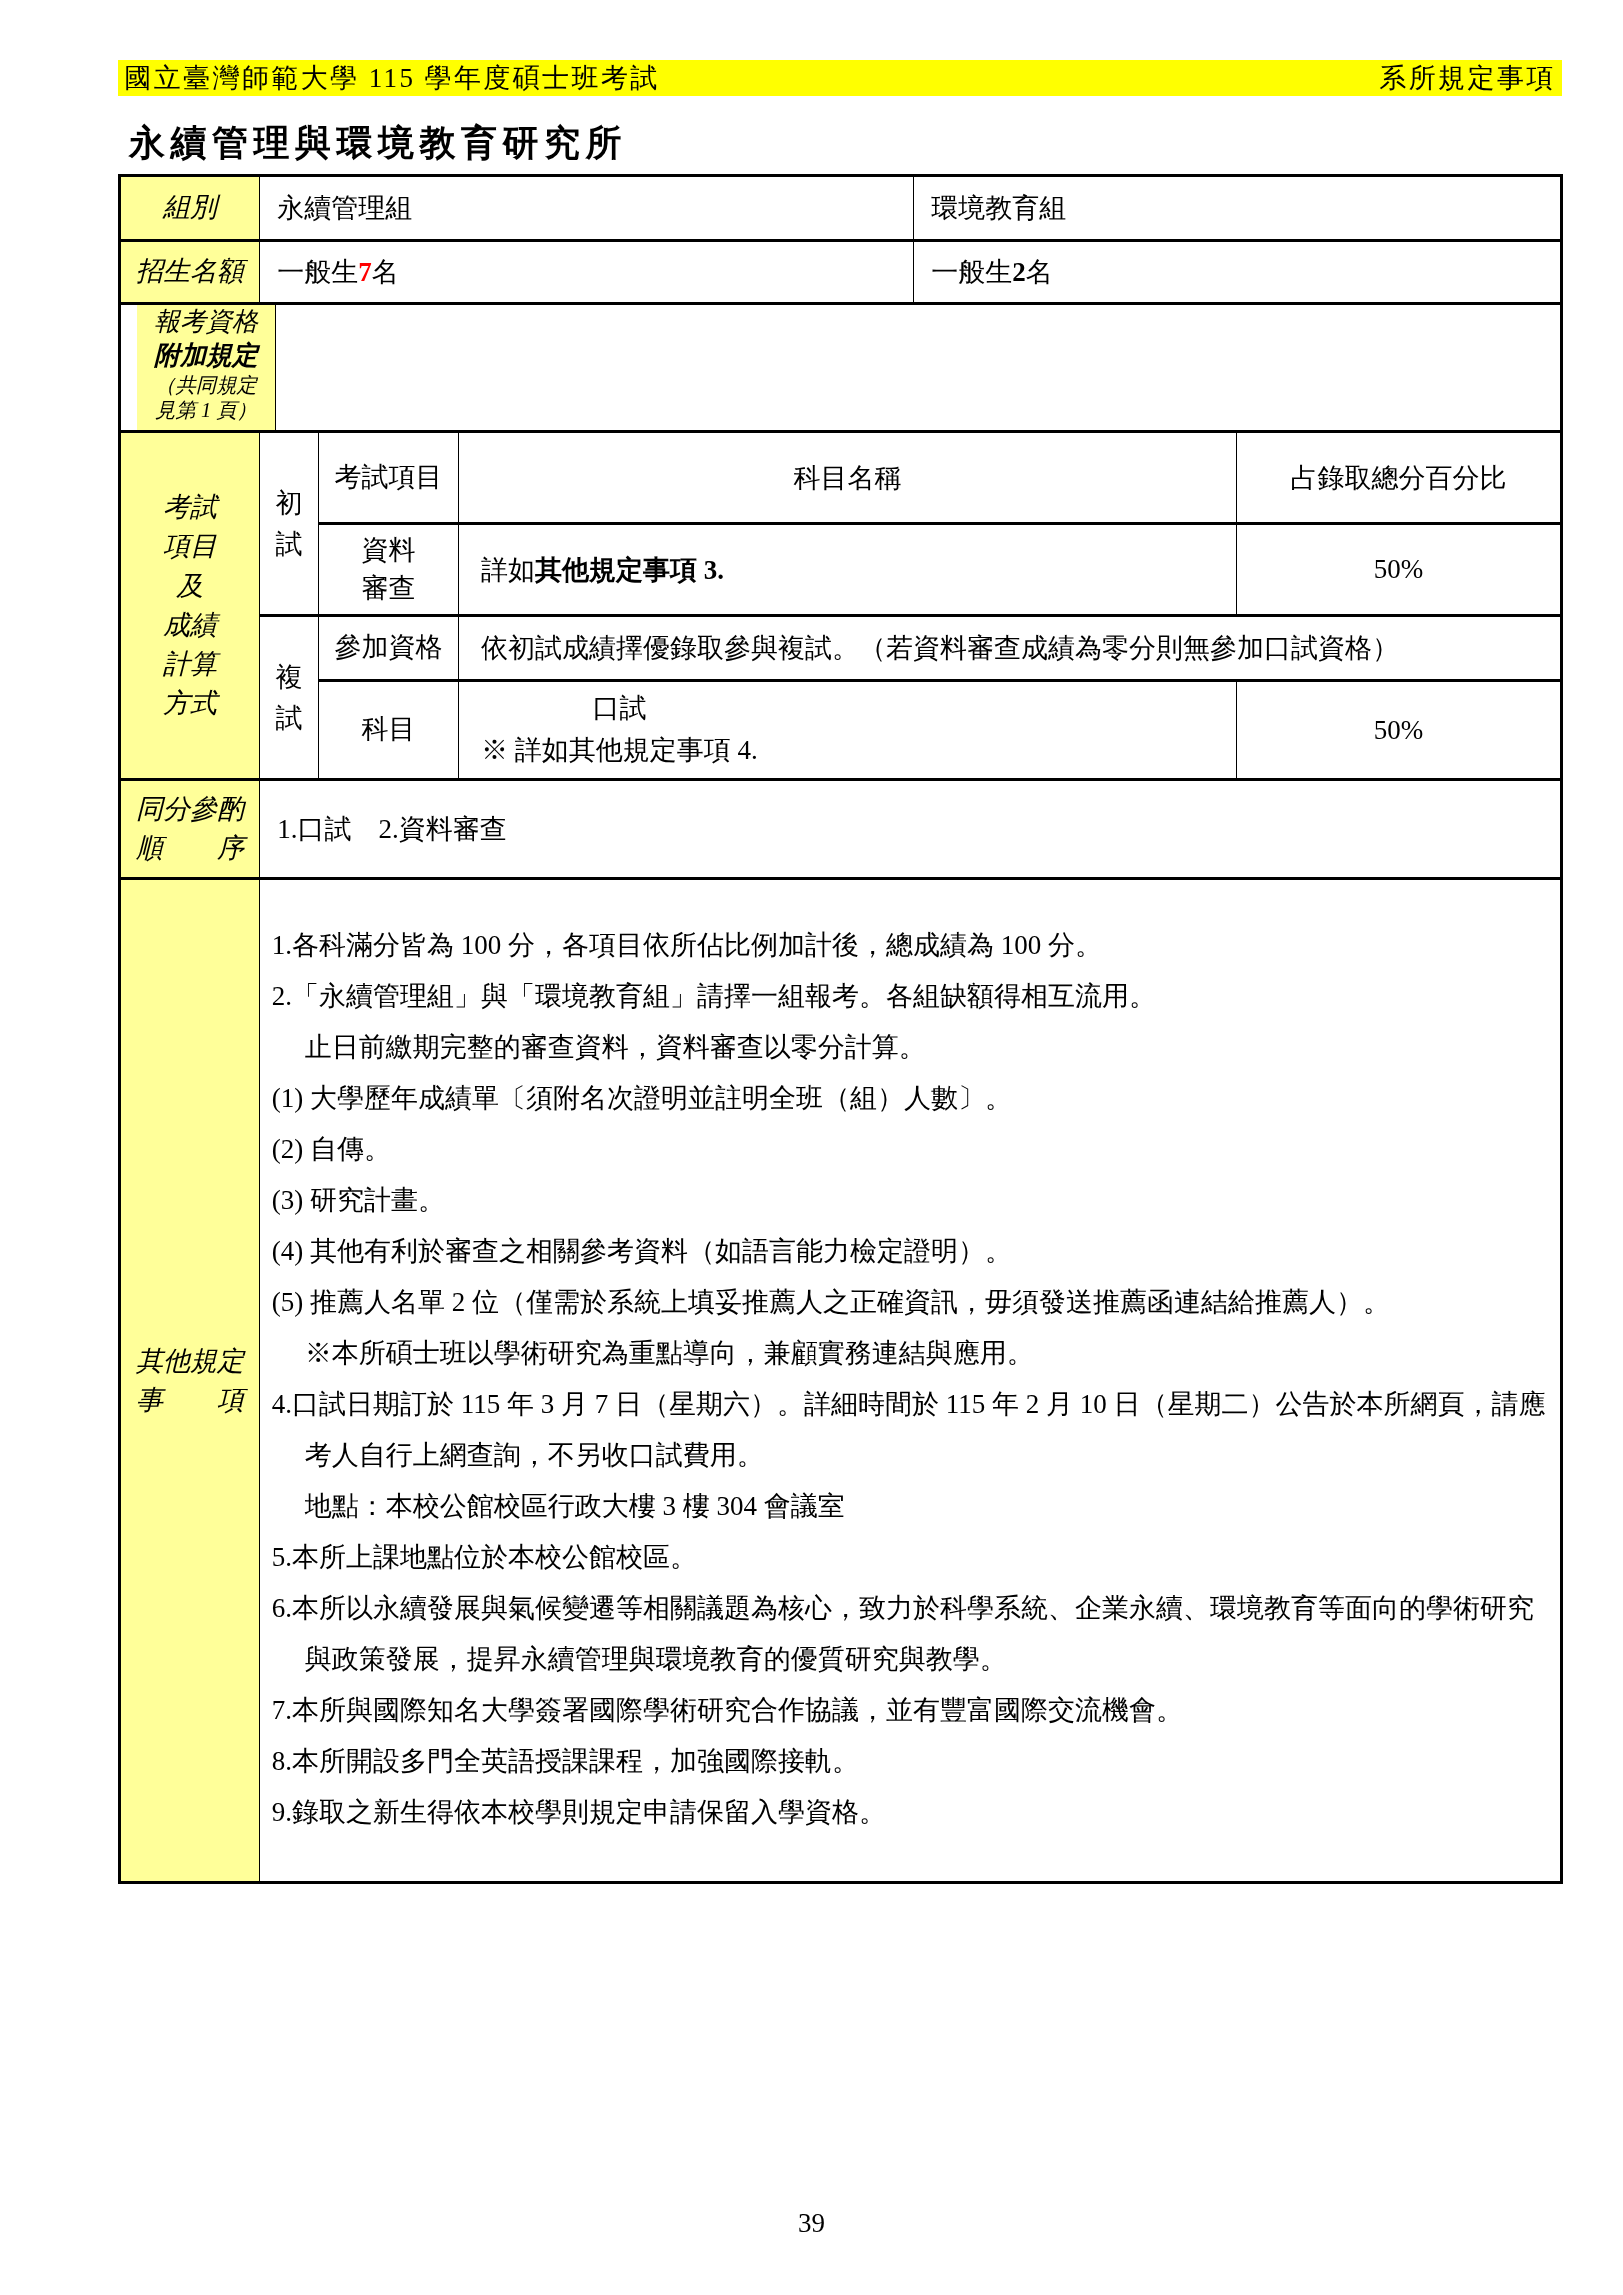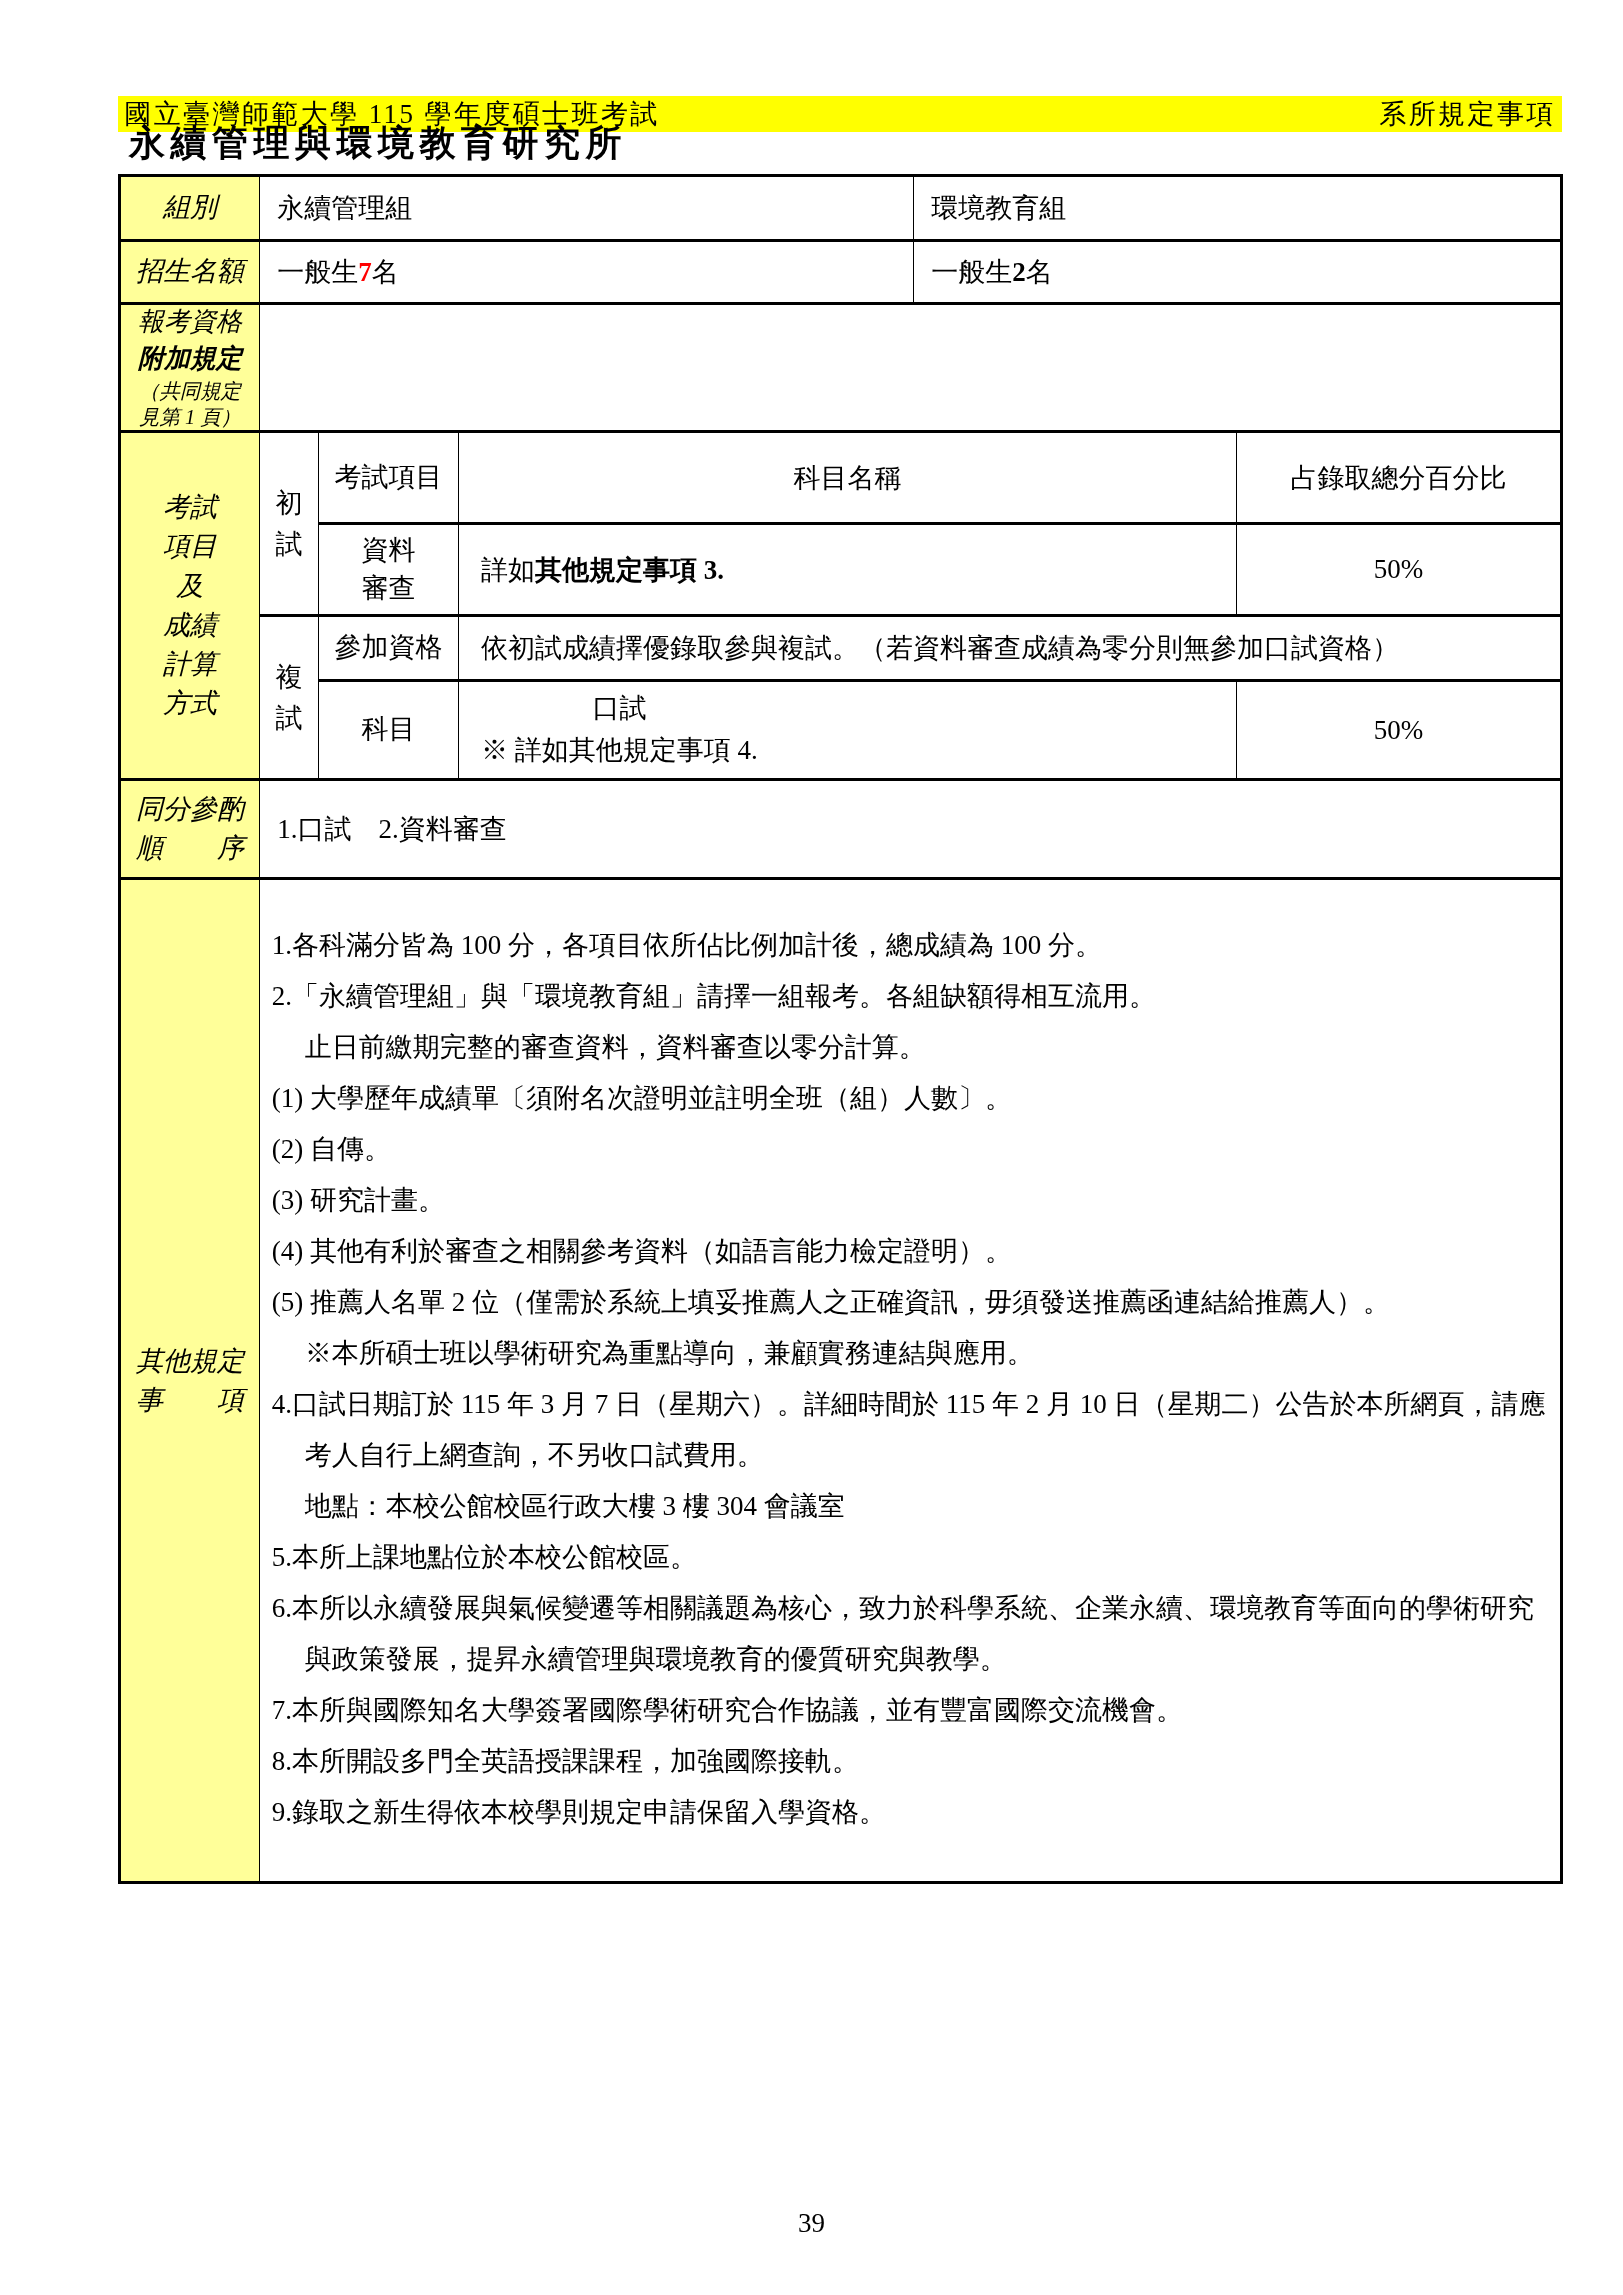--- a/index.html
+++ b/index.html
@@ -10,21 +10,21 @@
     font-family:"Liberation Serif","DejaVu Serif",serif;
     color:#000;
     overflow:hidden;
   }
   
   .hbar{
     position:absolute;left:118px;top:60px;width:1444px;height:36px;
     background:#ffff00;
     display:flex;align-items:center;justify-content:space-between;
     padding:0 6.3px;box-sizing:border-box;
-    font-size:27px;letter-spacing:2.4px;white-space:nowrap;margin-top:36px;
+    font-size:27px;letter-spacing:2.4px;white-space:nowrap;
   }
   
   .title{
     position:absolute;left:129px;top:119px;margin:0;
     font-size:36px;font-weight:bold;letter-spacing:5.5px;white-space:nowrap;
   }
   
   .tbl{
     position:absolute;left:118px;top:174px;width:1445px;height:1710px;
     border:3.1px solid #000;box-sizing:border-box;
@@ -38,21 +38,21 @@
     display:flex;align-items:center;justify-content:center;text-align:center;
     white-space:pre-line;box-sizing:border-box;line-height:1.45;font-style:italic;
   }
   .cell{display:flex;align-items:center;padding-left:17.3px;box-sizing:border-box;}
   .cdiv{border-right:1.6px solid #000;}
   .g1{width:654px;flex:0 0 654px;}
   .g2{flex:1;}
   .red{color:#ff0000;font-weight:bold;}
   .bnum{font-weight:bold;}
   
-  .elig-lbl{flex-direction:column;justify-content:space-between;line-height:1.3;}
+  .elig-lbl{flex-direction:column;justify-content:flex-start;line-height:1.3;margin-left:16px;}
   .elig-lbl .l1{font-size:26px;}
   .elig-lbl .l2{font-size:26px;font-weight:bold;}
   .elig-lbl .l3{font-size:20.4px;line-height:1.25;white-space:pre-line;}
   
   .exam-right{flex:1;display:flex;flex-direction:column;}
   .stage{display:flex;flex-direction:row;box-sizing:border-box;}
   .stage1{flex:0 0 184px;border-bottom:3.1px solid #000;}
   .stage2{flex:1;}
   .stagecol{
     width:59px;flex:0 0 59px;border-right:1.6px solid #000;

